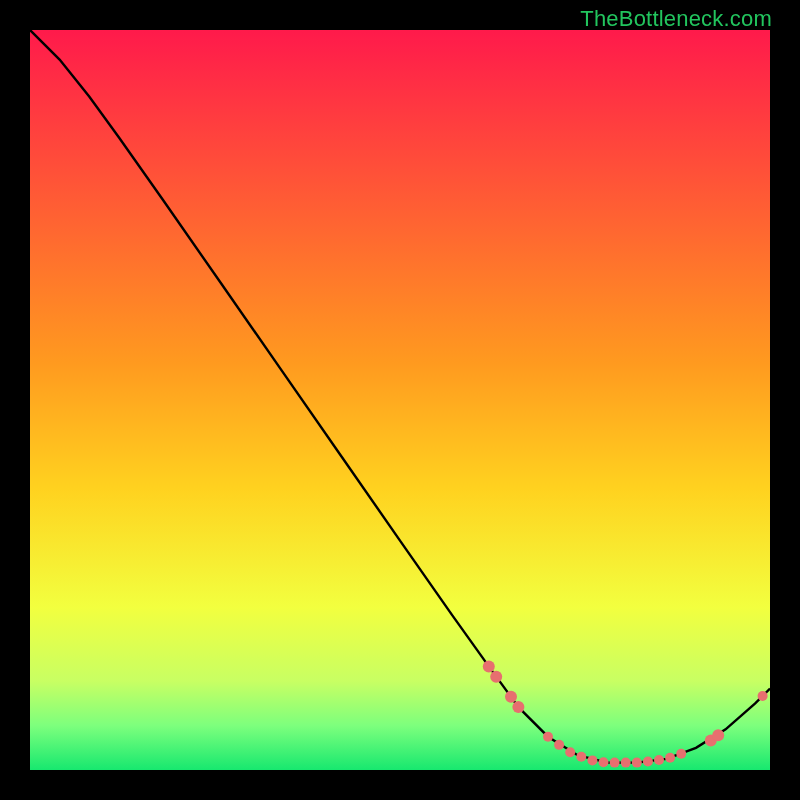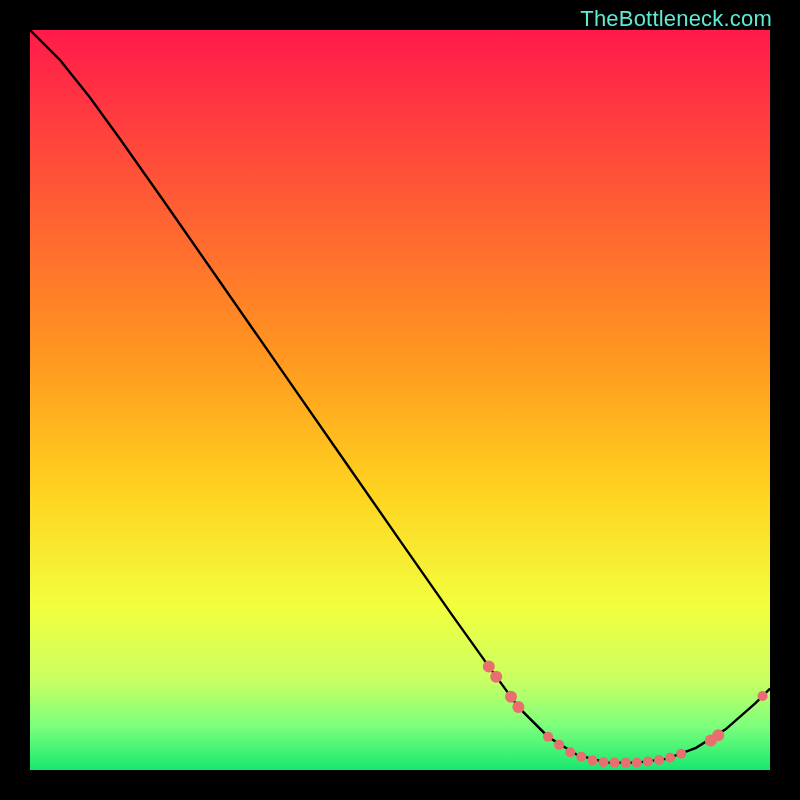--- a/index.html
+++ b/index.html
@@ -21,21 +21,21 @@
     position: absolute;
     left: 30px;
     top: 30px;
     width: 740px;
     height: 740px;
   }
   .watermark {
     position: absolute;
     top: 6px;
     right: 28px;
-    color: #5eead4;
+    color: #22c55e;
     font-size: 22px;
     font-weight: 500;
     letter-spacing: 0.2px;
     user-select: none;
   }
 </style>
 </head>
 <body>
 
 <div class="frame">

